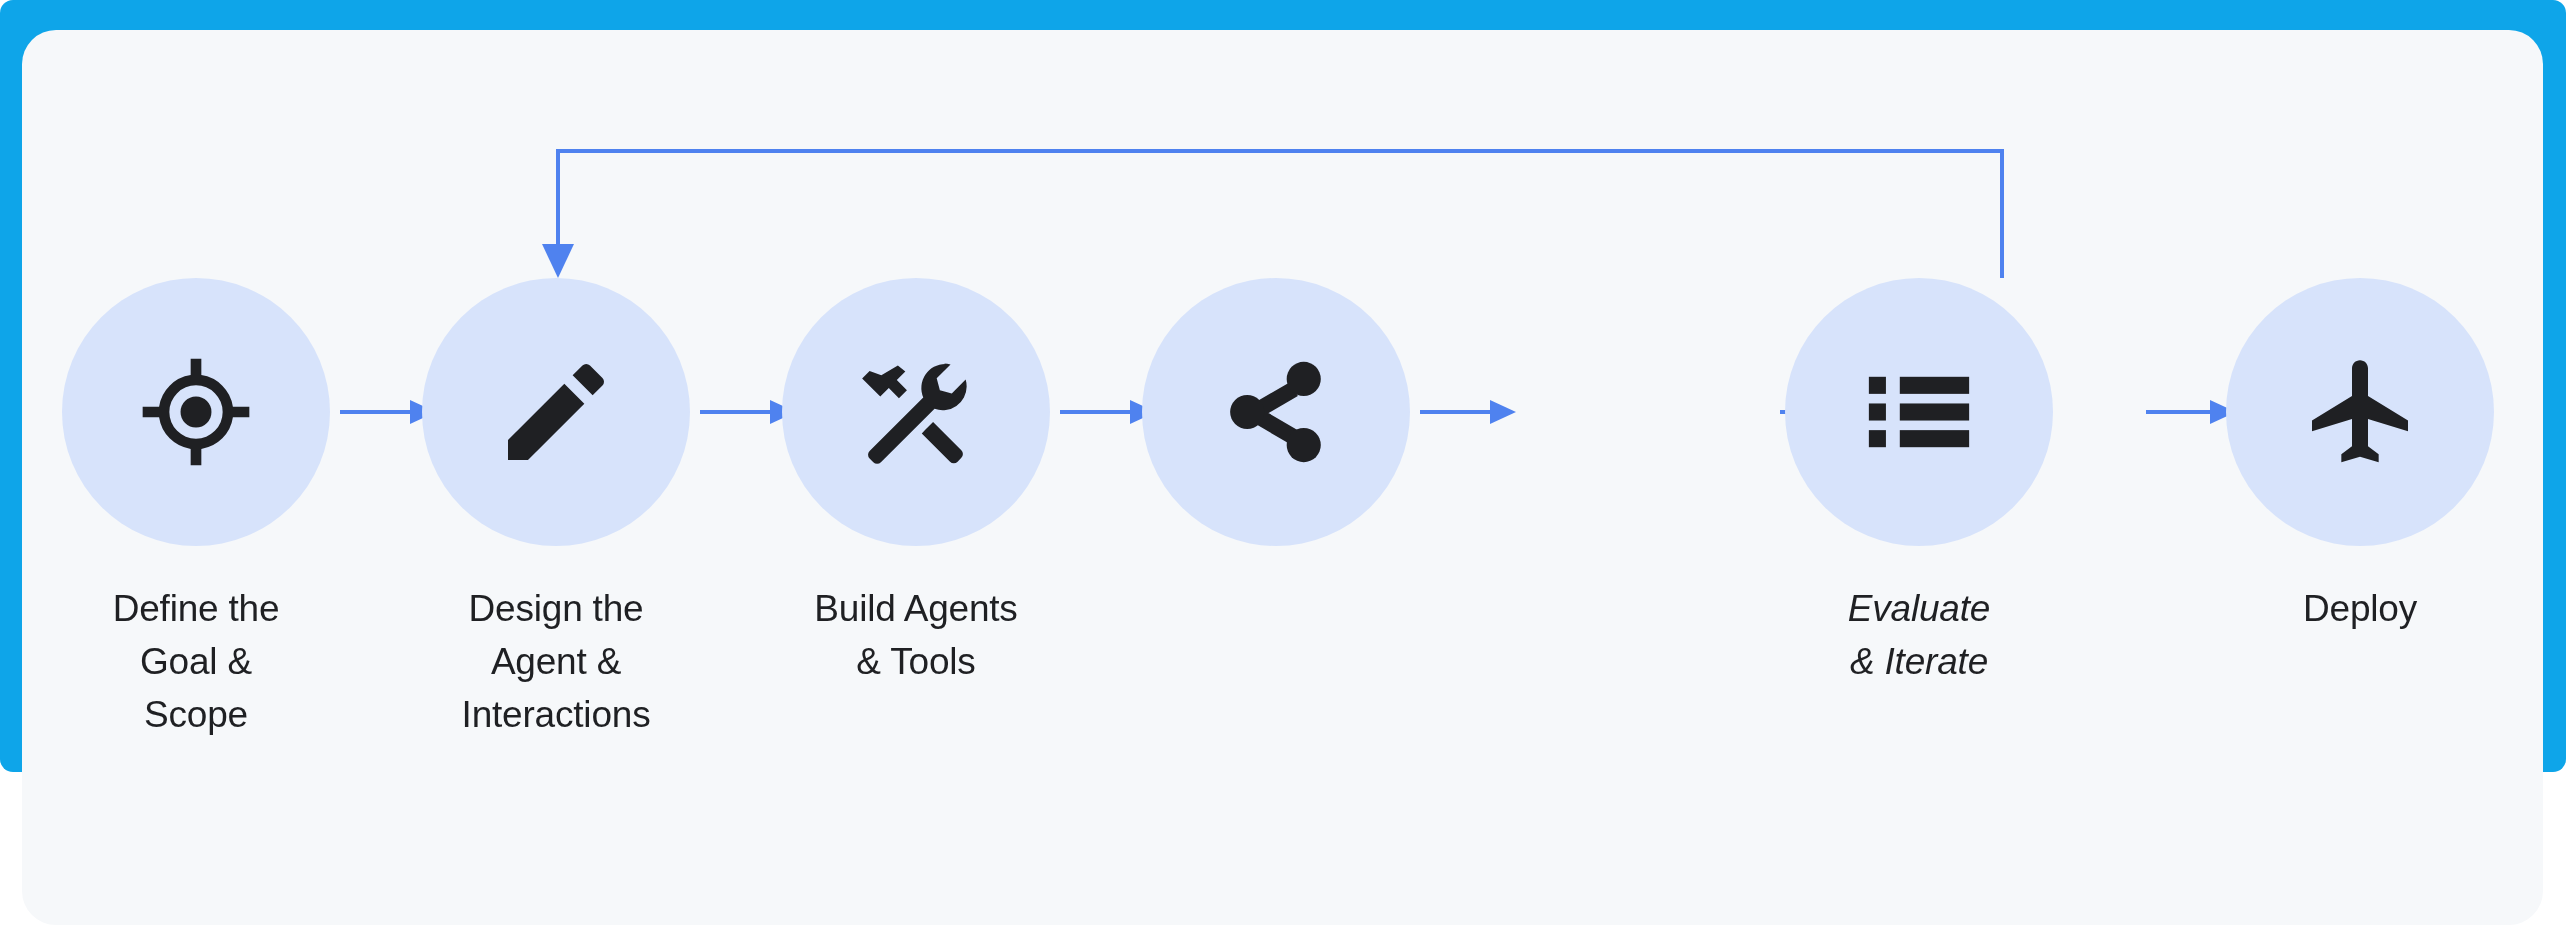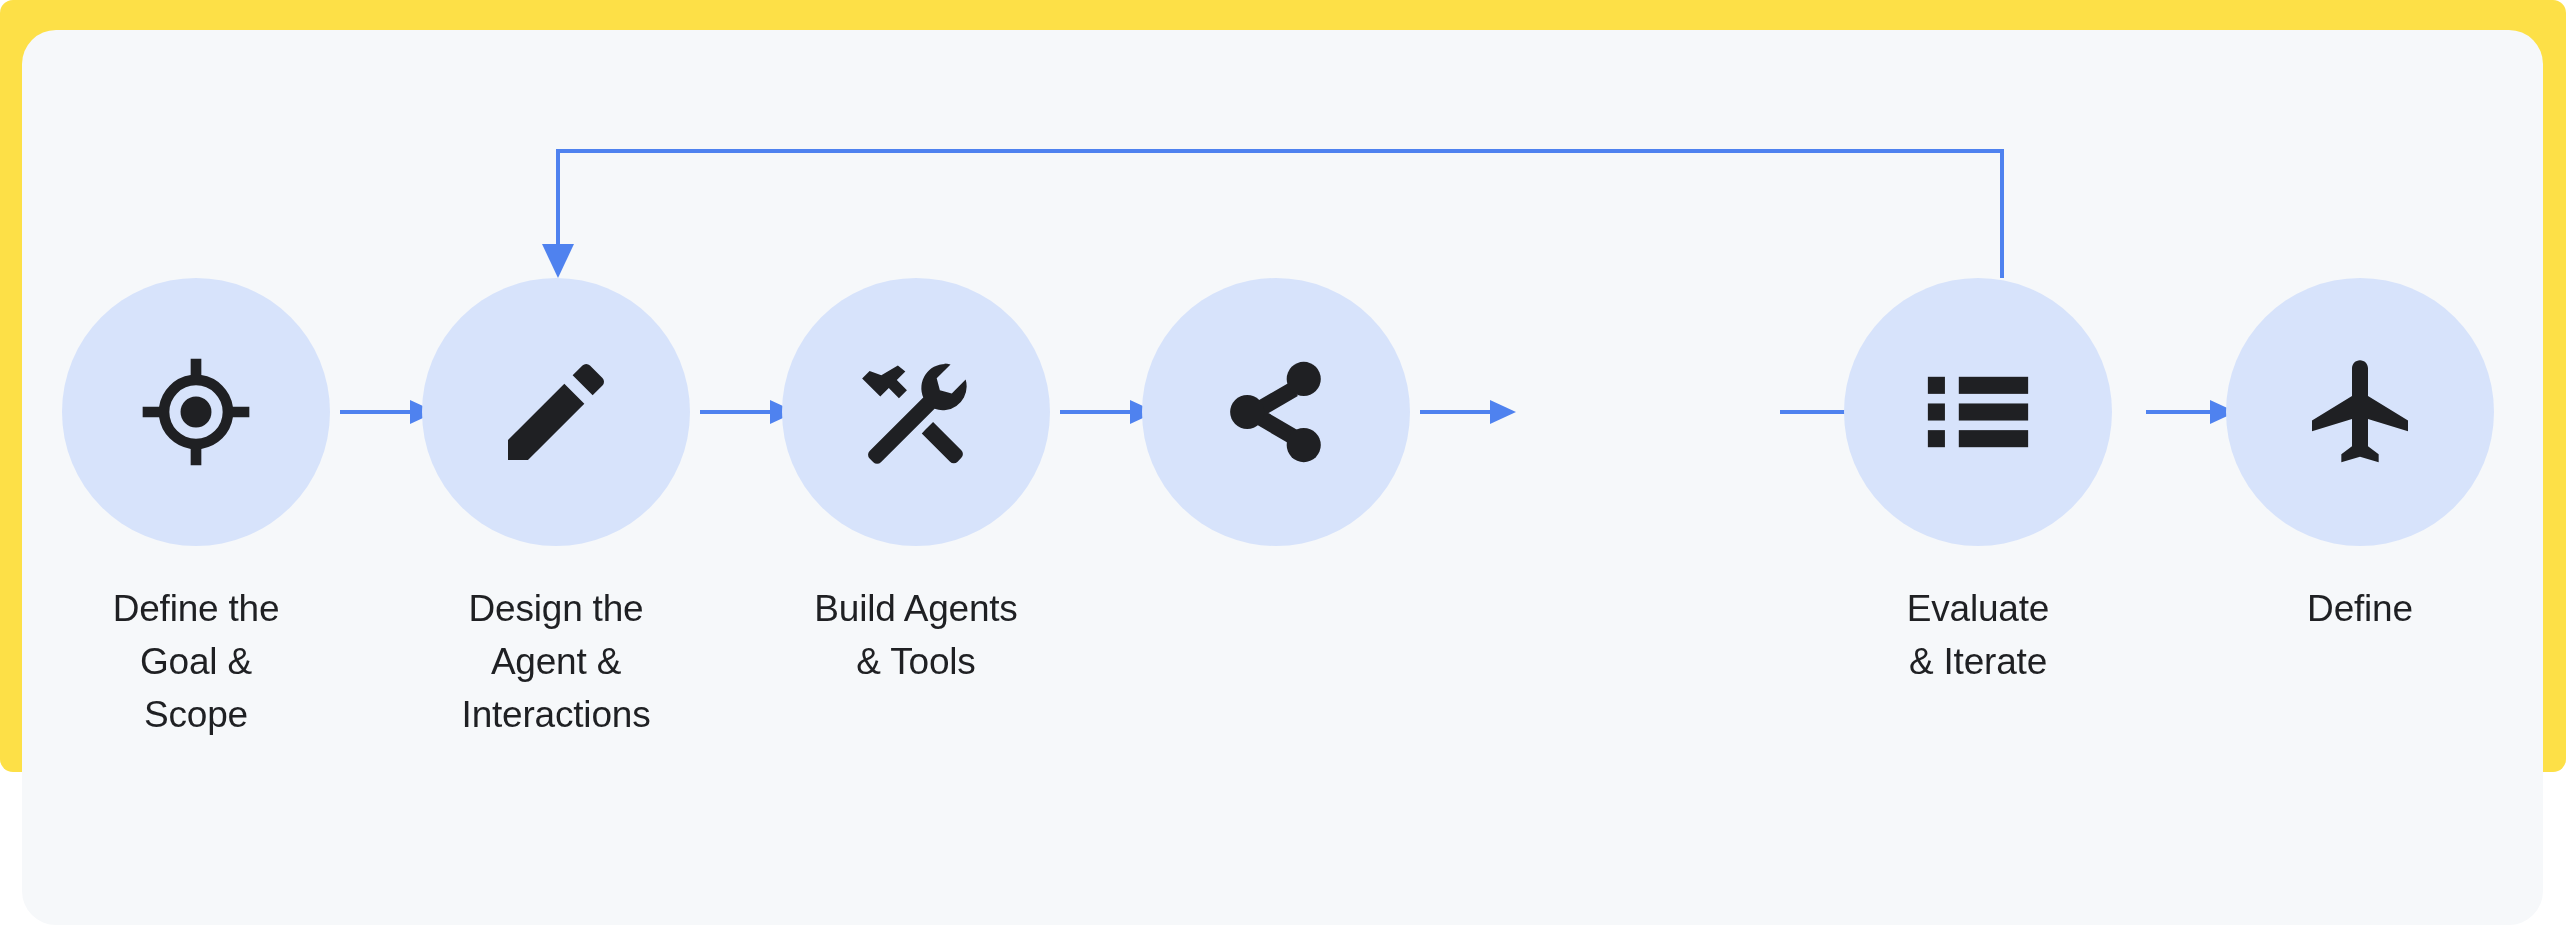--- a/index.html
+++ b/index.html
@@ -11,21 +11,21 @@
     width: 2566px;
     height: 952px;
     font-family: "Liberation Sans", sans-serif;
     overflow: hidden;
   }
 
   .canvas {
     position: relative;
     width: 2566px;
     height: 772px;
-    background: #fde047;
+    background: #0ea5e9;
     border-radius: 13px;
   }
 
   .workflow-card {
     position: absolute;
     left: 22px;
     top: 30px;
     width: 2521px;
     height: 895px;
     background: #f6f8fa;
@@ -196,38 +196,38 @@
         <svg viewBox="0 0 24 24">
           <path fill="#1f2023" d="M7.4 10.6l7.2-4.2 1.5 2.6-7.2 4.2zM8.9 11.2l7.2 4.2-1.5 2.6-7.2-4.2z"></path>
           <circle cx="17.2" cy="5.8" r="3.2" fill="#1f2023"></circle>
           <circle cx="6.6" cy="12" r="3.2" fill="#1f2023"></circle>
           <circle cx="17.2" cy="18.2" r="3.2" fill="#1f2023"></circle>
         </svg>
       </div>
     </div>
 
 
-    <div class="step" style="left:1978px;">
+    <div class="step" style="left:1919px;font-style:italic;">
       <div class="step-circle">
         <svg viewBox="0 0 24 24">
           <rect x="2.6" y="5.4" width="3.2" height="3.2" fill="#1f2023"></rect>
           <rect x="8.4" y="5.4" width="13" height="3.2" fill="#1f2023"></rect>
           <rect x="2.6" y="10.4" width="3.2" height="3.2" fill="#1f2023"></rect>
           <rect x="8.4" y="10.4" width="13" height="3.2" fill="#1f2023"></rect>
           <rect x="2.6" y="15.4" width="3.2" height="3.2" fill="#1f2023"></rect>
           <rect x="8.4" y="15.4" width="13" height="3.2" fill="#1f2023"></rect>
         </svg>
       </div>
       <div class="step-label">Evaluate
 &amp; Iterate</div>
     </div>
 
     <div class="step" style="left:2360px;">
       <div class="step-circle">
         <svg viewBox="0 0 24 24">
           <path fill="#1f2023" d="M21 15.6v-2L13.5 9V3.8c0-0.83-0.67-1.5-1.5-1.5s-1.5 0.67-1.5 1.5V9L3 13.6v2l7.5-2.3v5.1l-2 1.5v1.5l3.5-1 3.5 1v-1.5l-2-1.5v-5.1l7.5 2.3z"></path>
         </svg>
       </div>
-      <div class="step-label">Define</div>
+      <div class="step-label">Deploy</div>
     </div>
 
   </div>
 </div>
 
 </body></html>

